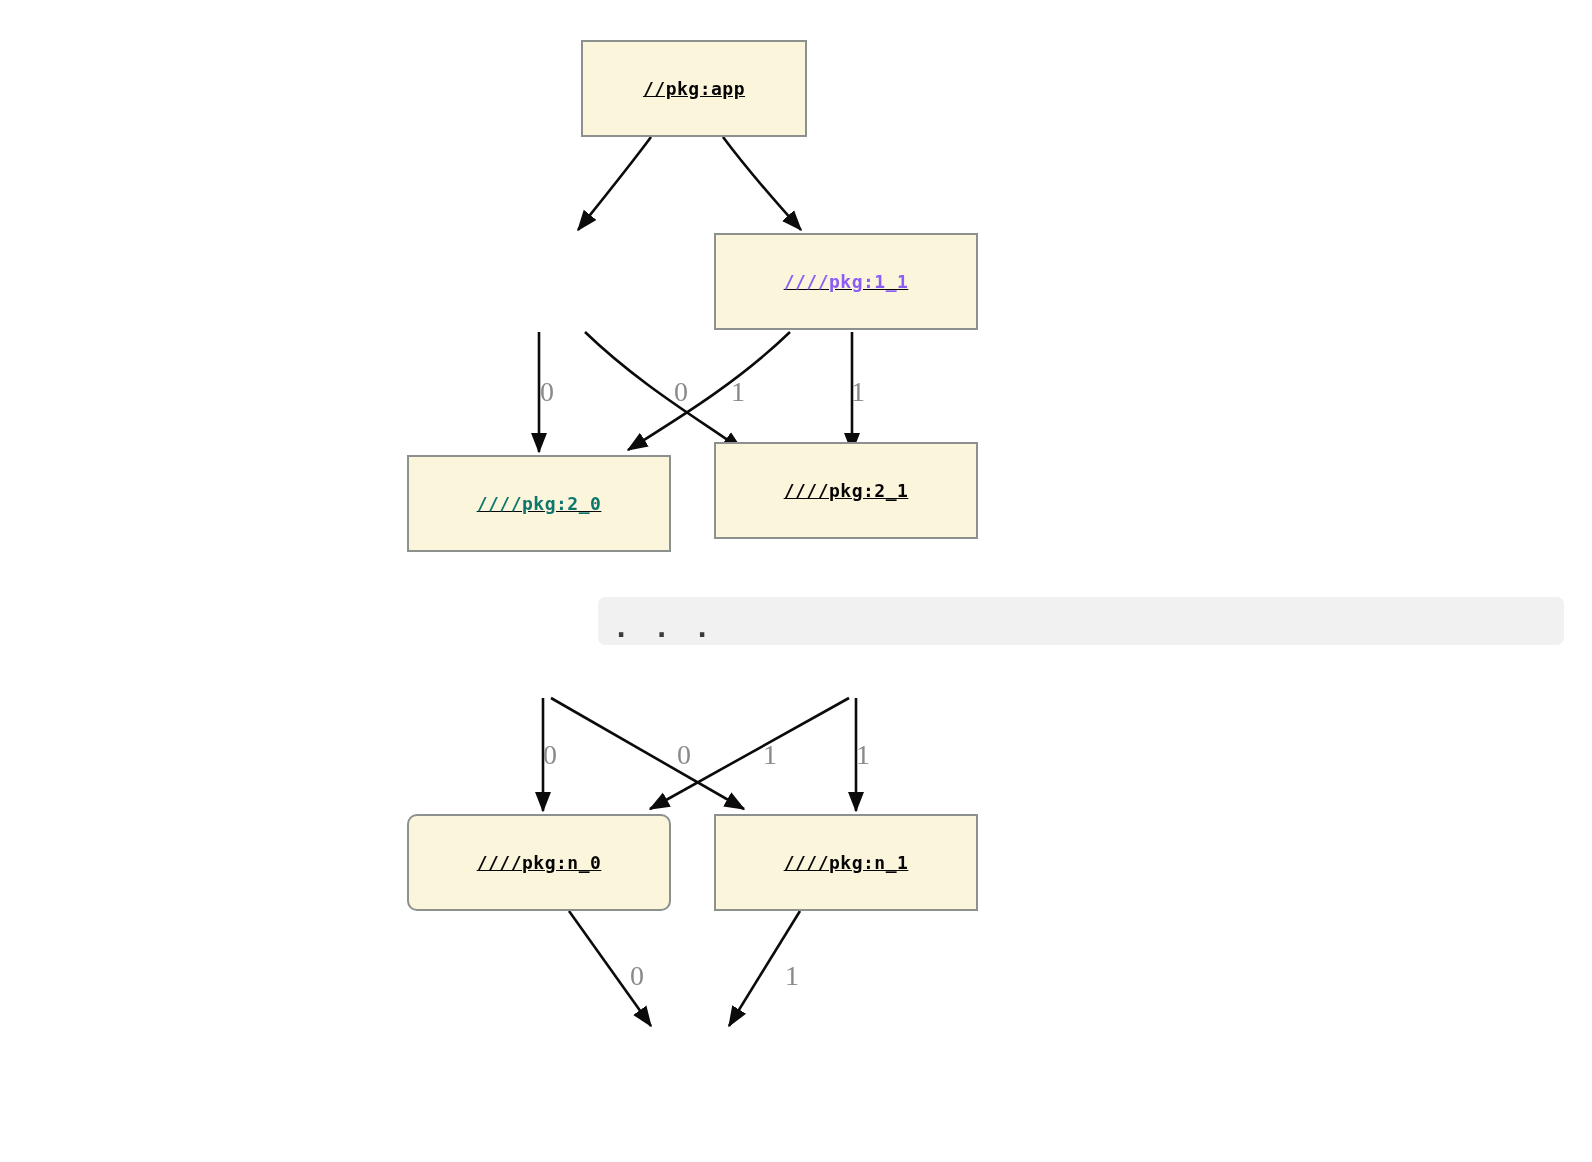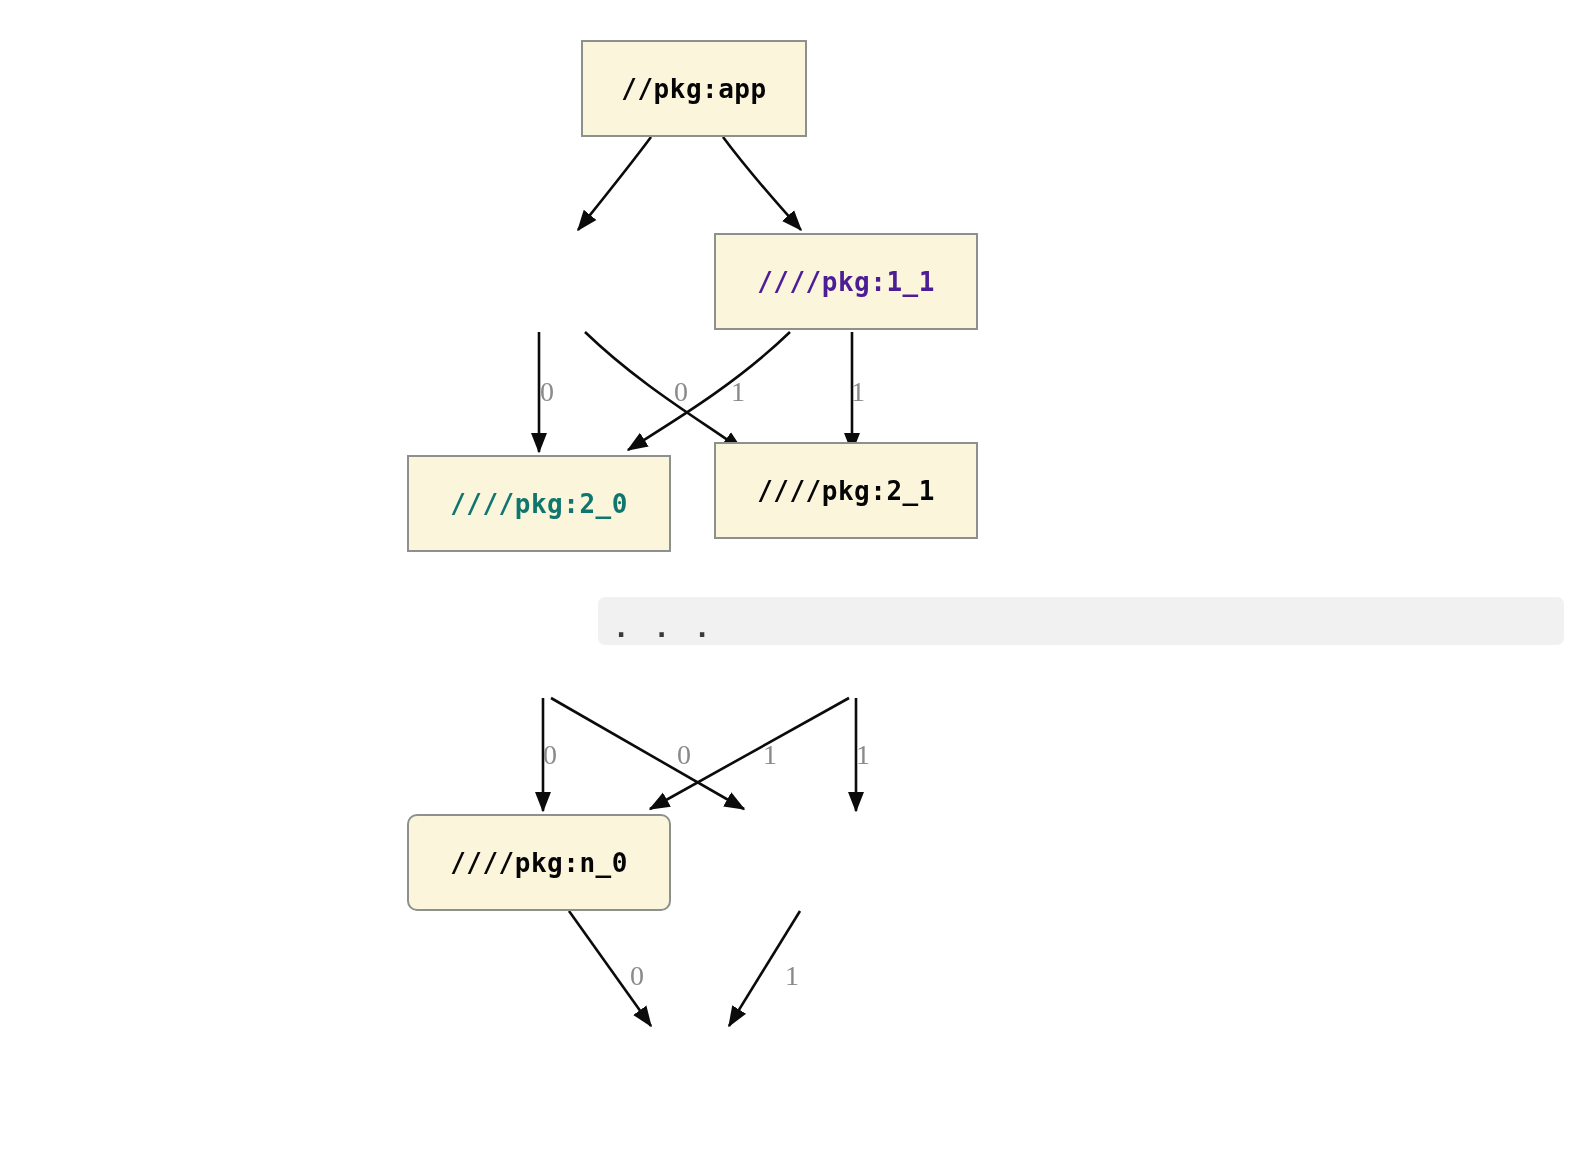--- a/index.html
+++ b/index.html
@@ -18,24 +18,25 @@
   .node {
     position: absolute;
     box-sizing: border-box;
     border: 2px solid #ec4899;
     background: #fbf5dc;
     display: flex;
     align-items: center;
     justify-content: center;
     font-family: "DejaVu Sans Mono", "Liberation Mono", monospace;
     font-weight: bold;
-    font-size: 26px;
+    font-size: 18px;
     color: #050505;
     letter-spacing: 0.5px;
     white-space: nowrap;
+    text-decoration: underline;
   }
   .edge-path {
     fill: none;
     stroke-width: 2.6px;
   }
   .edge-label {
     font-family: "Liberation Serif", "DejaVu Serif", serif;
     font-size: 28px;
     text-anchor: middle;
   }
@@ -94,24 +95,27 @@
       </g>
   </svg>
 
   <div class="ellipsis-bar" style="left: 598px; top: 597px; width: 966px; height: 48px; background: rgb(241, 241, 241);">
     <span class="ellipsis-dots" style="color: rgb(58, 58, 58);">. . .</span>
   </div>
 <div class="node" style="left: 581px; top: 40px; width: 226px; height: 97px; background: rgb(251, 245, 220); border-color: rgb(141, 145, 142);">
       <span style="color: rgb(5, 5, 5);">//pkg:app</span>
     </div>
     <div class="node" style="left: 714px; top: 233px; width: 264px; height: 97px; background: rgb(251, 245, 220); border-color: rgb(141, 145, 142);">
-      <span style="color: #4c1d95;">////pkg:1_1</span>
+      <span style="color: #8b5cf6;">////pkg:1_1</span>
     </div>
     <div class="node" style="left: 407px; top: 455px; width: 264px; height: 97px; background: rgb(251, 245, 220); border-color: rgb(141, 145, 142);">
       <span style="color: #0f766e;">////pkg:2_0</span>
     </div>
     <div class="node" style="left: 714px; top: 430px; width: 264px; height: 97px; background: rgb(251, 245, 220); border-color: rgb(141, 145, 142); margin-top: 12px;">
       <span style="color: rgb(5, 5, 5);">////pkg:2_1</span>
     </div>
     <div class="node" style="left: 407px; top: 814px; width: 264px; height: 97px; background: rgb(251, 245, 220); border-color: rgb(141, 145, 142); border-radius: 10px;">
       <span style="color: rgb(5, 5, 5);">////pkg:n_0</span>
     </div>
+    <div class="node" style="left: 714px; top: 814px; width: 264px; height: 97px; background: rgb(251, 245, 220); border-color: rgb(141, 145, 142);">
+      <span style="color: rgb(5, 5, 5);">////pkg:n_1</span>
+    </div>
   </div>
 
 </body></html>

